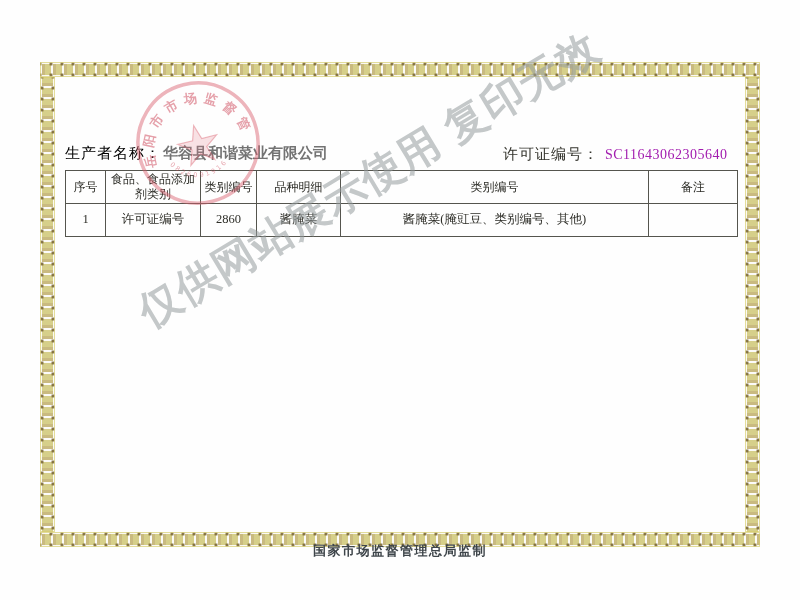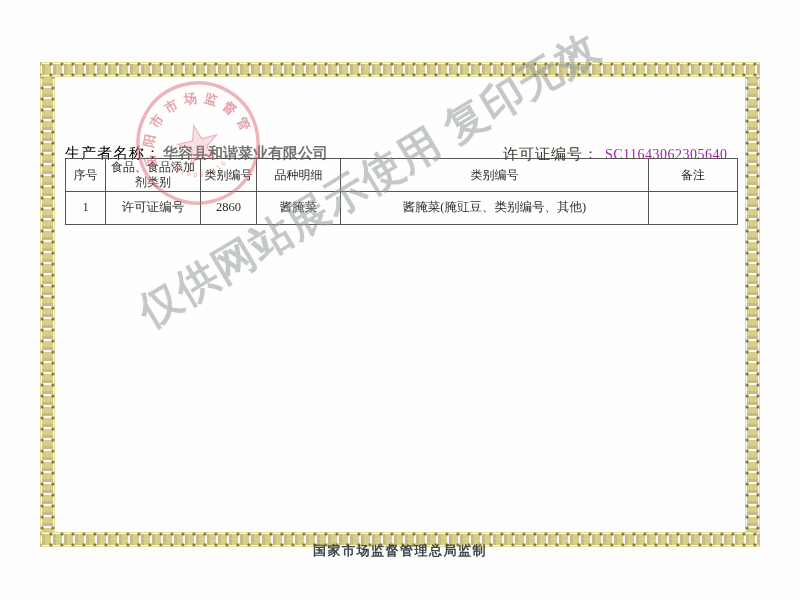--- a/index.html
+++ b/index.html
@@ -53,21 +53,21 @@
   .info-row { position:absolute; top:144px; left:0; width:100%; font-size:15px; color:#3a3a33; }
   .producer { position:absolute; left:65px; top:0; white-space:nowrap; }
   .producer .label { letter-spacing:1px; color:#000000;font-family:Liberation Mono, monospace; }
   .producer .value { font-weight:600; color:#737373; margin-left:2px; }
   .license { position:absolute; left:503px; top:1px; white-space:nowrap; }
   .license .label { letter-spacing:1px; color:#33332c;margin-top:28px; }
   .license .value { font-size:14px; letter-spacing:0.5px; color:#a21caf; margin-left:6px; }
 
   
   table.products {
-    position:absolute; left:65px; top:158px; width:672px;
+    position:absolute; left:65px; top:170px; width:672px;
     border-collapse:collapse; table-layout:fixed;
     font-size:12.5px; color:#2e2e28;padding-left:20px;
   }
   table.products th, table.products td {
     border:1px solid #55554e;
     text-align:center; vertical-align:middle;
     padding:1px 2px;
     font-weight:normal;
     line-height:1.25;
   }

